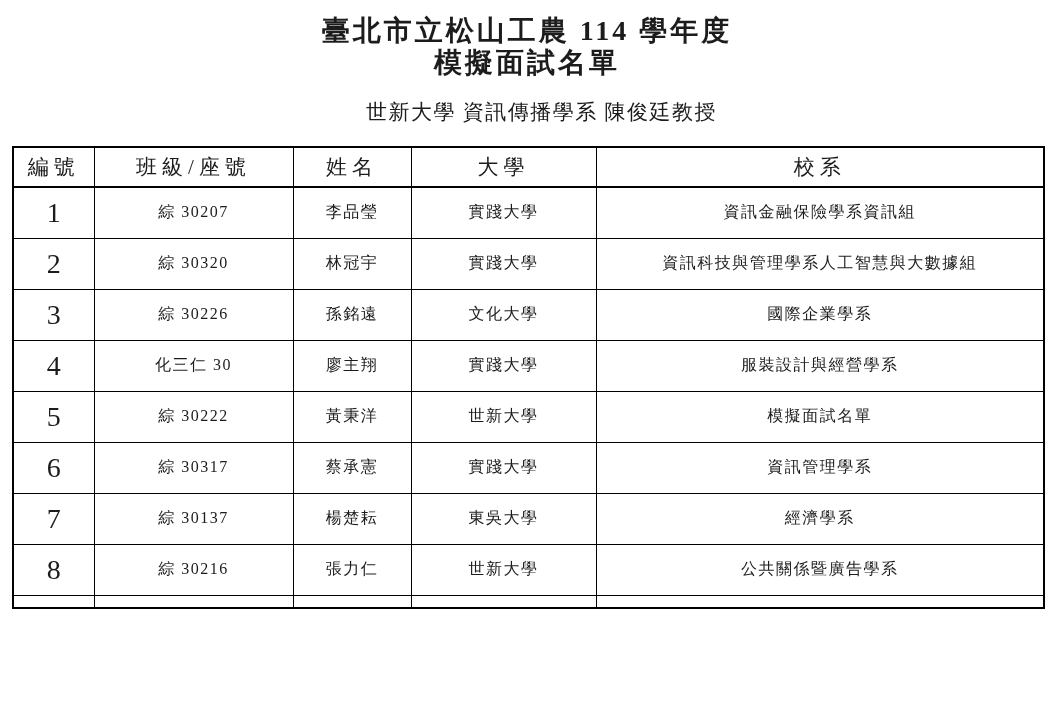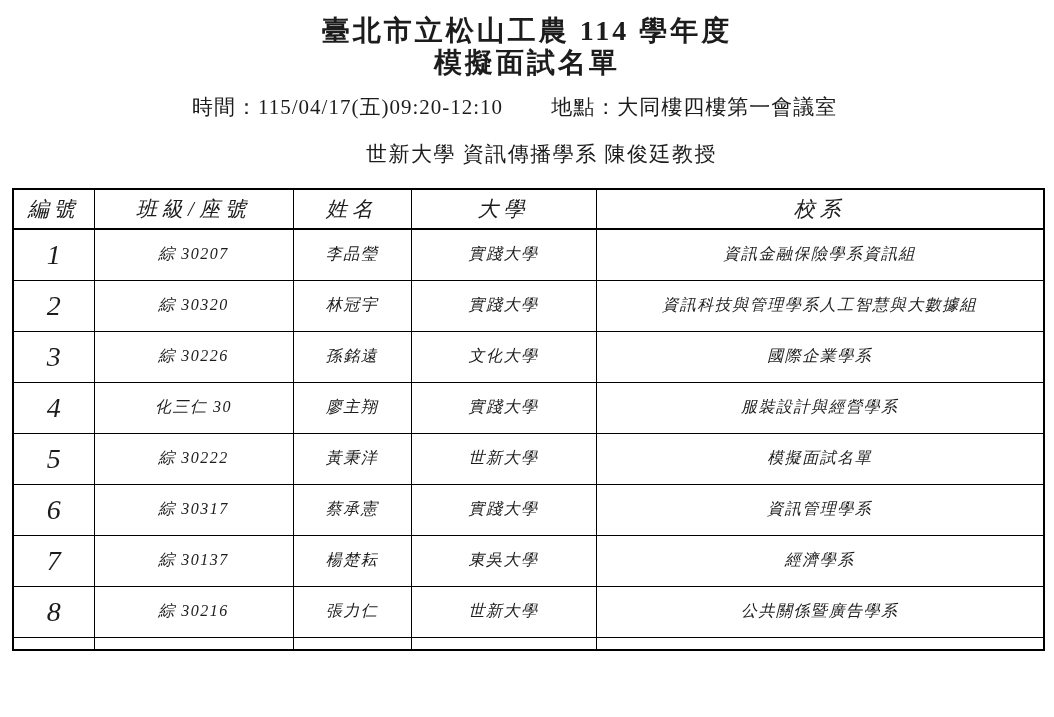--- a/index.html
+++ b/index.html
@@ -24,21 +24,20 @@
   .committee-line-1 { margin:27px 0 0 312px; font-size:21px; letter-spacing:1.5px; white-space:nowrap; }
   .committee-line-2 { margin:19px 0 0 366px; font-size:21px; letter-spacing:1.5px; white-space:nowrap; }
   .committee-label { margin-right:11px; }
 
   table.roster {
     margin:20px 16px 0 12px;
     width:1031px;
     table-layout:fixed;
     border-collapse:collapse;
     border:2px solid #000;
-    font-style:italic;
   }
   col.c0 { width:81px; }
   col.c1 { width:199px; }
   col.c2 { width:118px; }
   col.c3 { width:185px; }
   col.c4 { width:448px; }
   th, td {
     border:1px solid #000;
     text-align:center;
     vertical-align:middle;
@@ -60,24 +59,20 @@
 </head>
 <body>
 
 <div class="page">
 
   <div class="title-block">
     <div class="title-line">臺北市立松山工農 114 學年度</div>
     <div class="title-line">模擬面試名單</div>
   </div>
 
-  <div class="info-line">
-    <span class="info-time"><span>時間：</span><span>115/04/17(五)09:20-12:10</span></span>
-    <span class="info-location"><span>地點：</span><span>大同樓四樓第一會議室</span></span>
-  </div>
 
   <div class="committee-block">
     <div class="committee-line-2">
       <span>世新大學 資訊傳播學系 陳俊廷教授</span>
     </div>
   </div>
 
   <table class="roster">
     <colgroup>
       <col class="c0">

